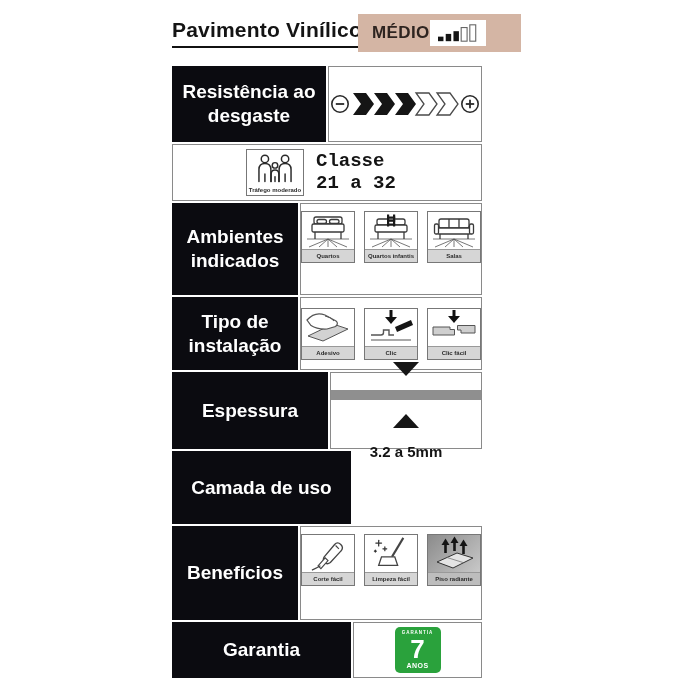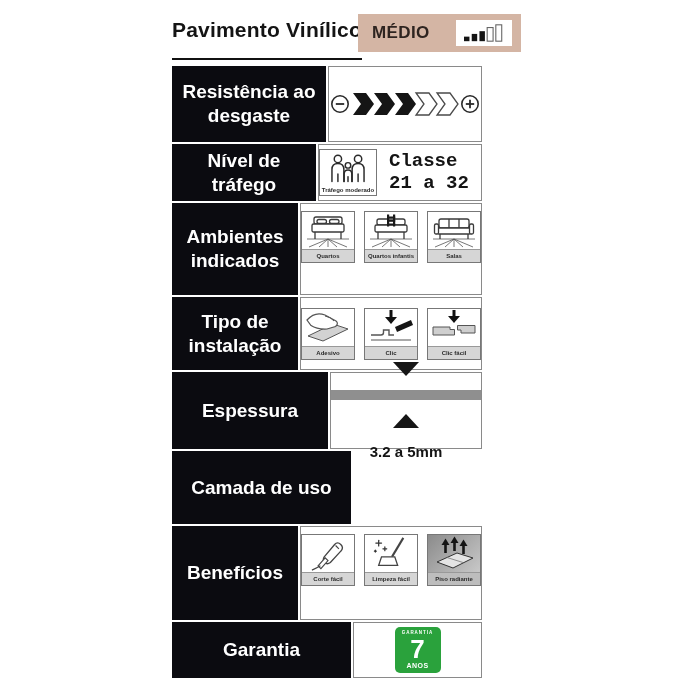--- a/index.html
+++ b/index.html
@@ -1,23 +1,23 @@
 <!DOCTYPE html>
 <html><head>
 <meta charset="utf-8">
 <style>
   html,body{margin:0;padding:0;background:#fff;}
   body{font-family:"Liberation Sans", sans-serif; -webkit-font-smoothing:antialiased;}
   .page{position:relative;width:700px;height:700px;background:#fff;overflow:hidden;}
 
   
   .hdr-title{position:absolute;left:172px;top:18px;font-size:21px;font-weight:bold;color:#141414;
-    border-bottom:2.5px solid #111;padding-bottom:16px;letter-spacing:.2px;}
+    border-bottom:2.5px solid #111;padding-bottom:4px;letter-spacing:.2px;}
   .level-badge{position:absolute;left:358px;top:14px;width:163px;height:38px;background:#d4b5a4;
-    display:flex;align-items:center;justify-content:space-between;padding:0 9px 0 14px;box-sizing:border-box;}
+    display:flex;align-items:center;justify-content:flex-start;padding:0 9px 0 14px;box-sizing:border-box;}
   .level-badge .lbl{font-size:17px;font-weight:bold;color:#2e2420;letter-spacing:.4px;}
   .bars-box{background:#fff;width:56px;height:26px;display:flex;align-items:center;justify-content:center;}
 
   
   .spec-table{position:absolute;left:172px;top:66px;width:310px;display:flex;flex-direction:column;gap:2px;}
   .row{display:flex;gap:2px;}
   .cl{width:179px;background:#0b0b10;color:#fff;display:flex;align-items:center;justify-content:center;
       text-align:center;font-weight:bold;font-size:19px;line-height:1.25;padding:0 10px;box-sizing:border-box;}
   .cr{flex:1;background:#fff;border:1.5px solid #8a8a8a;box-sizing:border-box;display:flex;
       align-items:center;justify-content:center;}
@@ -89,21 +89,20 @@
           <path d="M87,3 h13 l8,11 l-8,11 h-13 l8,-11 z" fill="#fff" stroke="#4a4a4a" stroke-width="1.3"></path>
           <path d="M108,3 h13 l8,11 l-8,11 h-13 l8,-11 z" fill="#fff" stroke="#4a4a4a" stroke-width="1.3"></path>
           <circle cx="141" cy="14" r="8.2" fill="none" stroke="#2a2a2a" stroke-width="1.6"></circle>
           <line x1="136.8" y1="14" x2="145.2" y2="14" stroke="#2a2a2a" stroke-width="1.8"></line>
           <line x1="141" y1="9.8" x2="141" y2="18.2" stroke="#2a2a2a" stroke-width="1.8"></line>
         </svg>
       </div>
     </div>
 
     <div class="row">
-      <div class="cl h2">Nível de tráfego</div>
       <div class="cr h2">
         <div class="traffic-wrap">
           <div class="tbox">
             <svg width="42" height="33" viewBox="0 0 44 36">
               <g fill="none" stroke="#2a2a2a" stroke-width="1.6" stroke-linecap="round">
                 <circle cx="11" cy="6.5" r="4"></circle>
                 <path d="M4.5,31 V18 Q4.5,11.5 11,11.5 Q17.5,11.5 17.5,18 V31"></path>
                 <path d="M11,31 V23"></path>
                 <circle cx="33" cy="6.5" r="4"></circle>
                 <path d="M26.5,31 V18 Q26.5,11.5 33,11.5 Q39.5,11.5 39.5,18 V31"></path>

